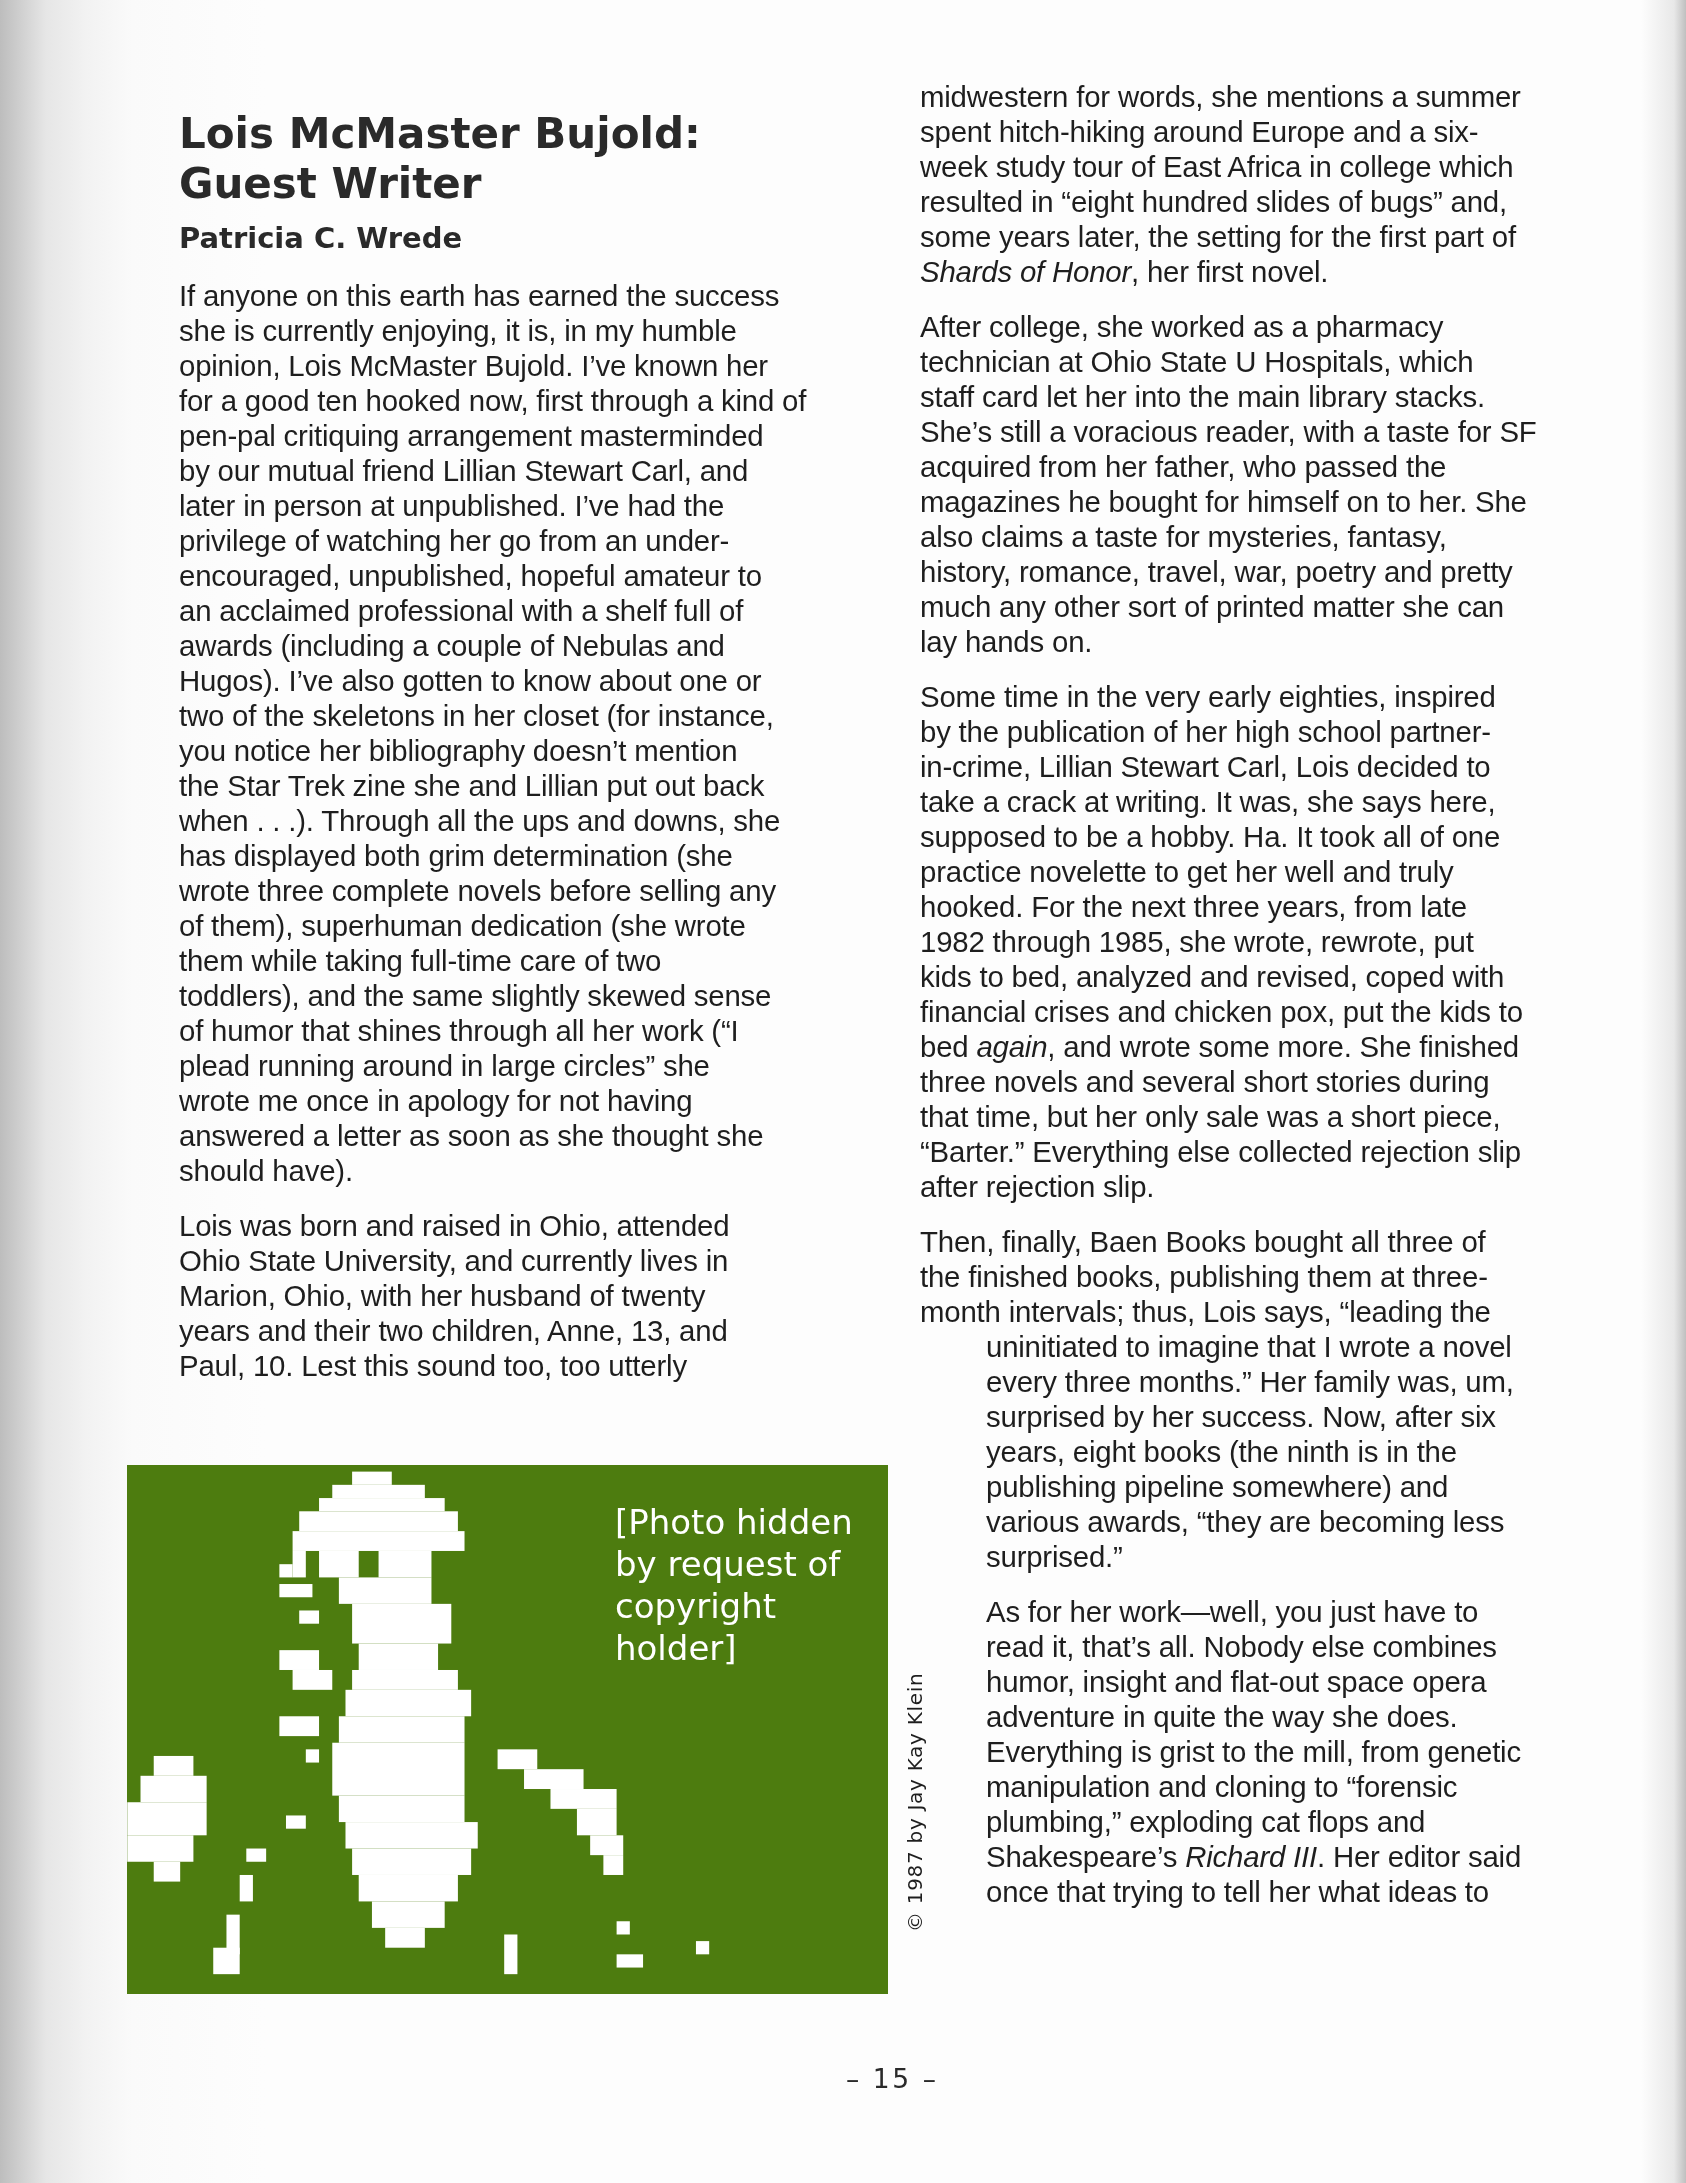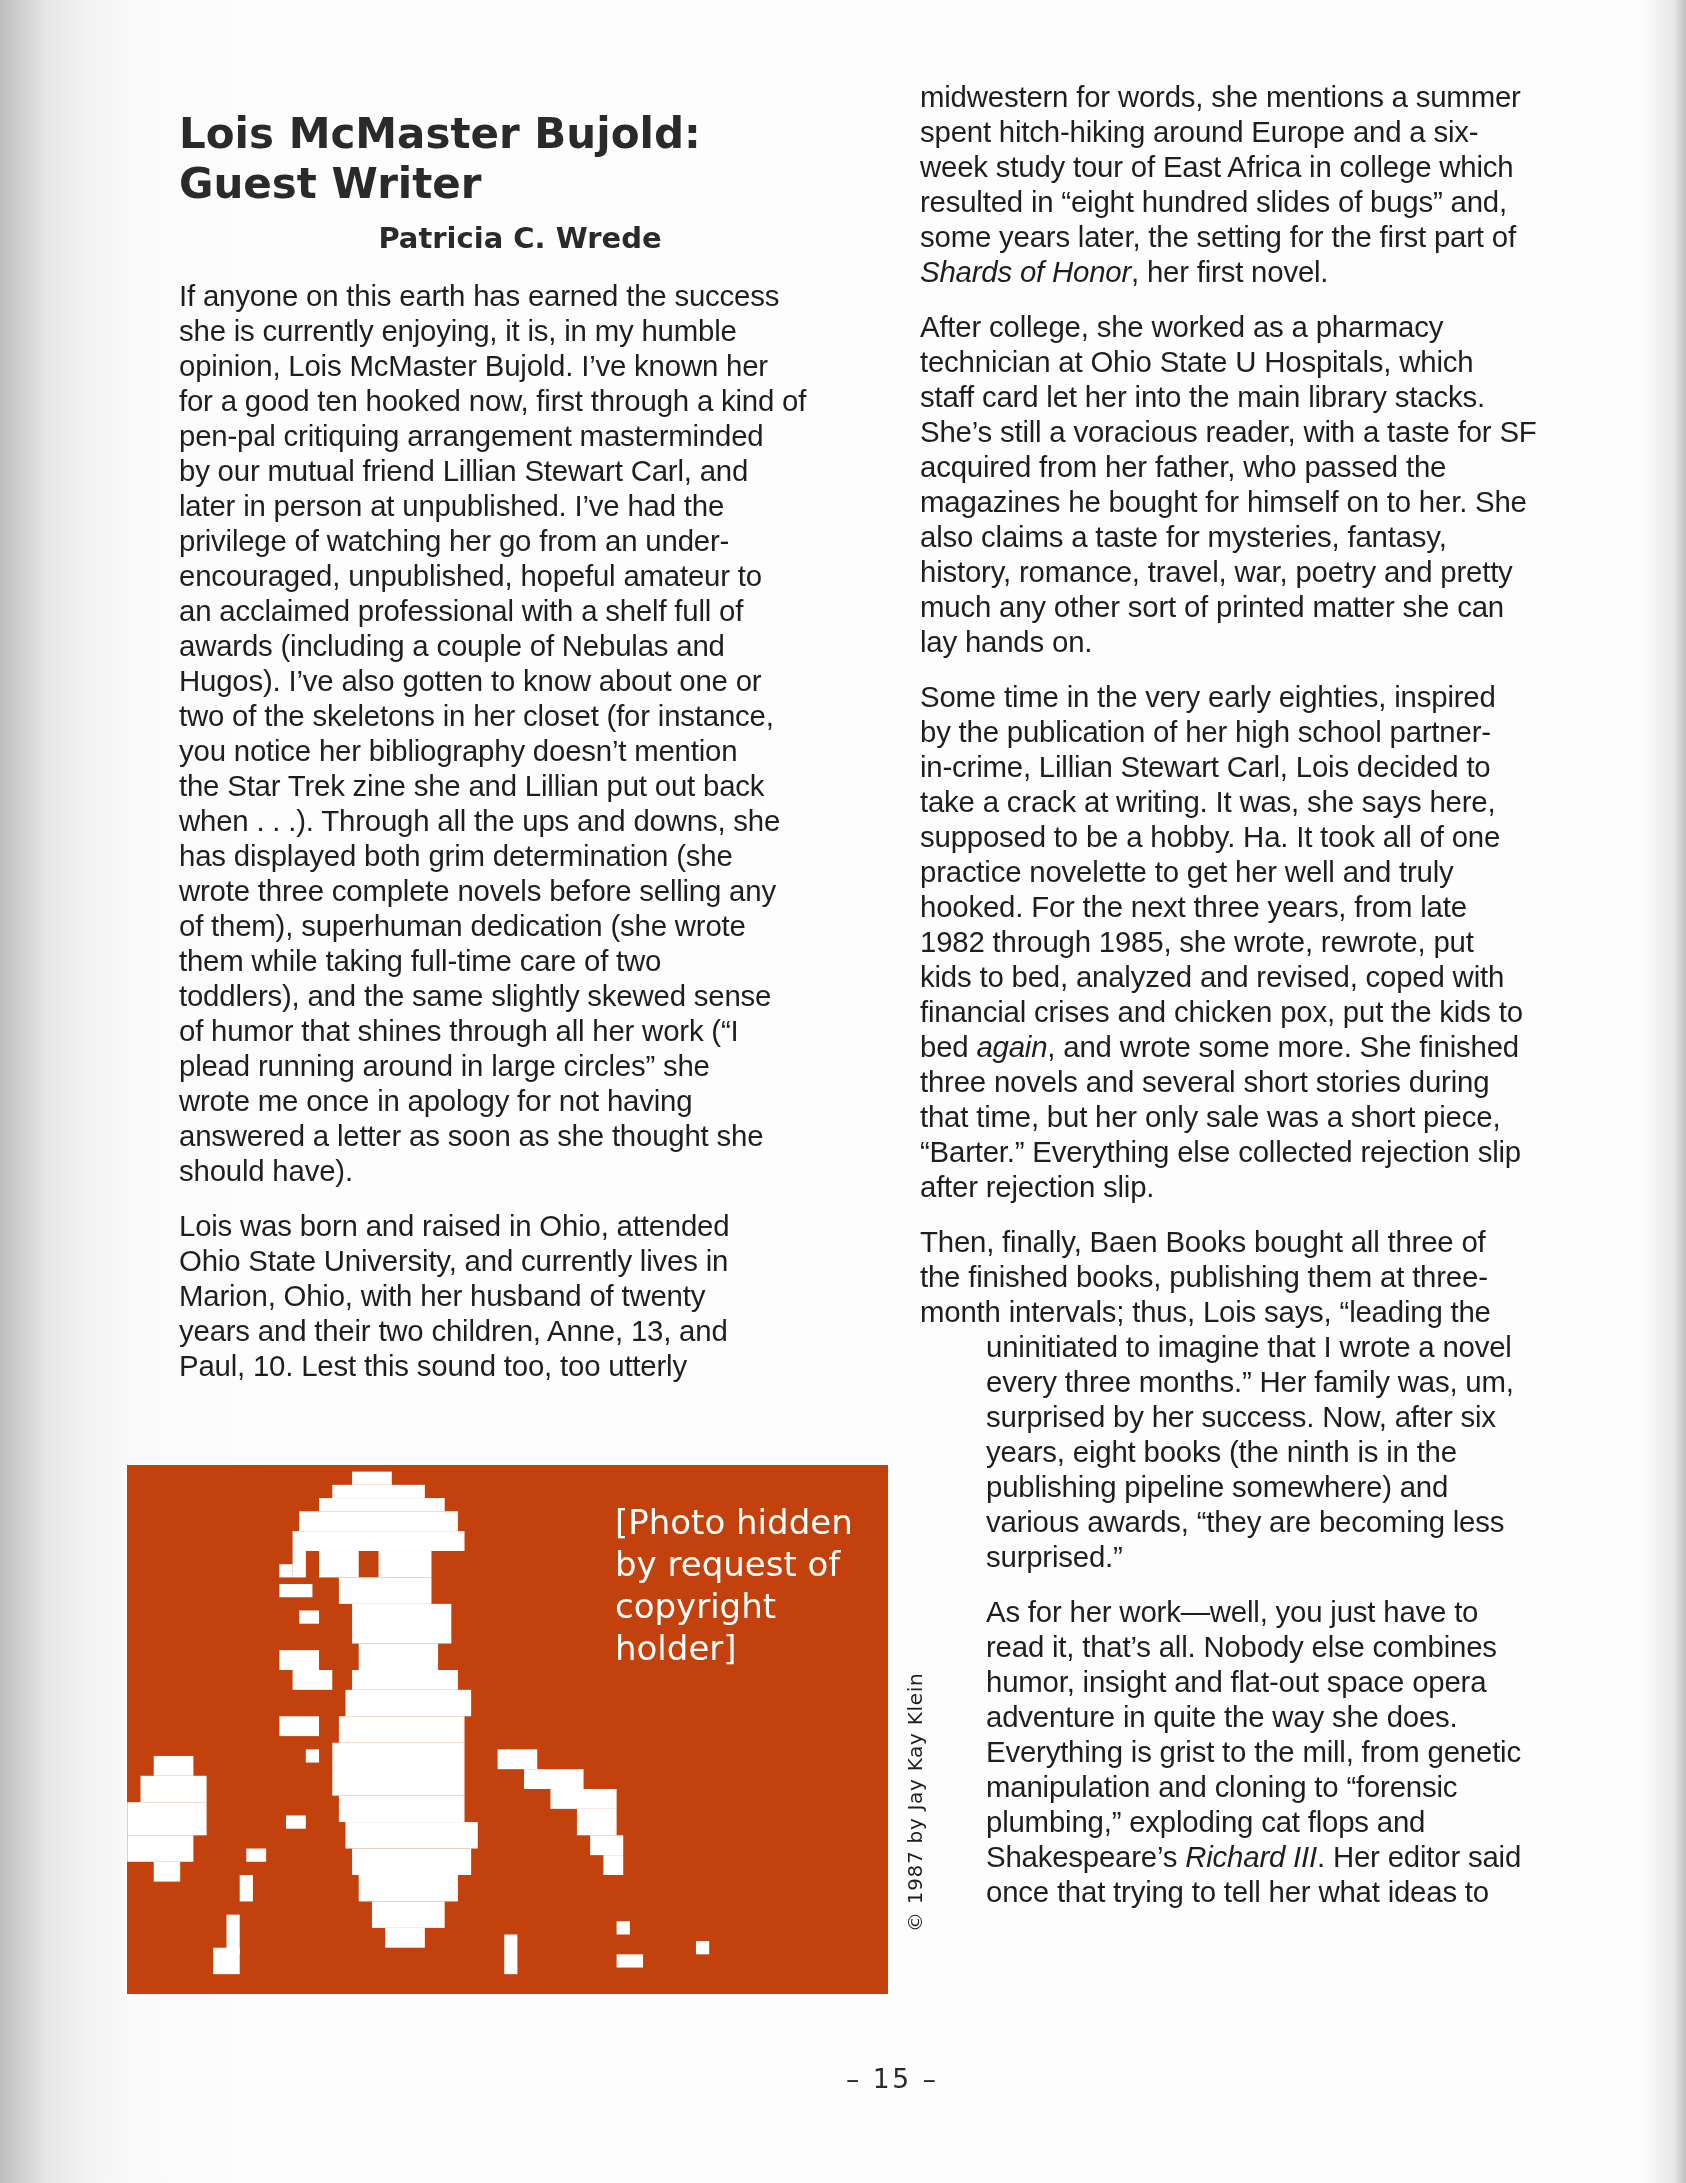--- a/index.html
+++ b/index.html
@@ -12,34 +12,34 @@
   .col { position: absolute; }
   .col-left { left: 179px; top: 109px; width: 682px; }
   .col-right { left: 920px; top: 79px; width: 702px; }
 
   .title {
     font-family: "DejaVu Sans", sans-serif; font-weight: bold;
     font-size: 42px; line-height: 50px; margin: 0; color: #2a2a2a; letter-spacing: 0px;
   }
   .byline {
     font-family: "DejaVu Sans", sans-serif; font-weight: bold;
-    font-size: 29px; line-height: 40px; margin: 9.3px 0 20px 0; color: #2a2a2a; text-align: center;
+    font-size: 29px; line-height: 40px; margin: 9.3px 0 20px 0; color: #2a2a2a;
   }
   .para {
     font-family: "Liberation Sans", sans-serif;
     font-size: 29.4px; line-height: 35px; margin: 0 0 20px 0; color: #1e1e1e;
     letter-spacing: -0.2px;
   }
   .para em { font-style: italic; }
   .line { display: block; white-space: nowrap; }
   .indented .line.ind { padding-left: 66px; }
 
   .photo {
     position: absolute; left: 127px; top: 1465px; width: 761px; height: 529px;
-    background: #c2410c; overflow: hidden;
+    background: #4d7c0f; overflow: hidden;
   }
   .photo svg { position: absolute; left: 0; top: 0; }
   .photo-caption {
     position: absolute; left: 488px; top: 36px; width: 278px;
     font-family: "DejaVu Sans", sans-serif; font-size: 34px; line-height: 42px; color: #fff;
   }
   .credit {
     position: absolute; left: 903px; top: 1932px;
     transform: rotate(-90deg); transform-origin: left top;
     font-family: "DejaVu Sans", sans-serif; font-size: 20px; color: #1e1e1e; white-space: nowrap;

